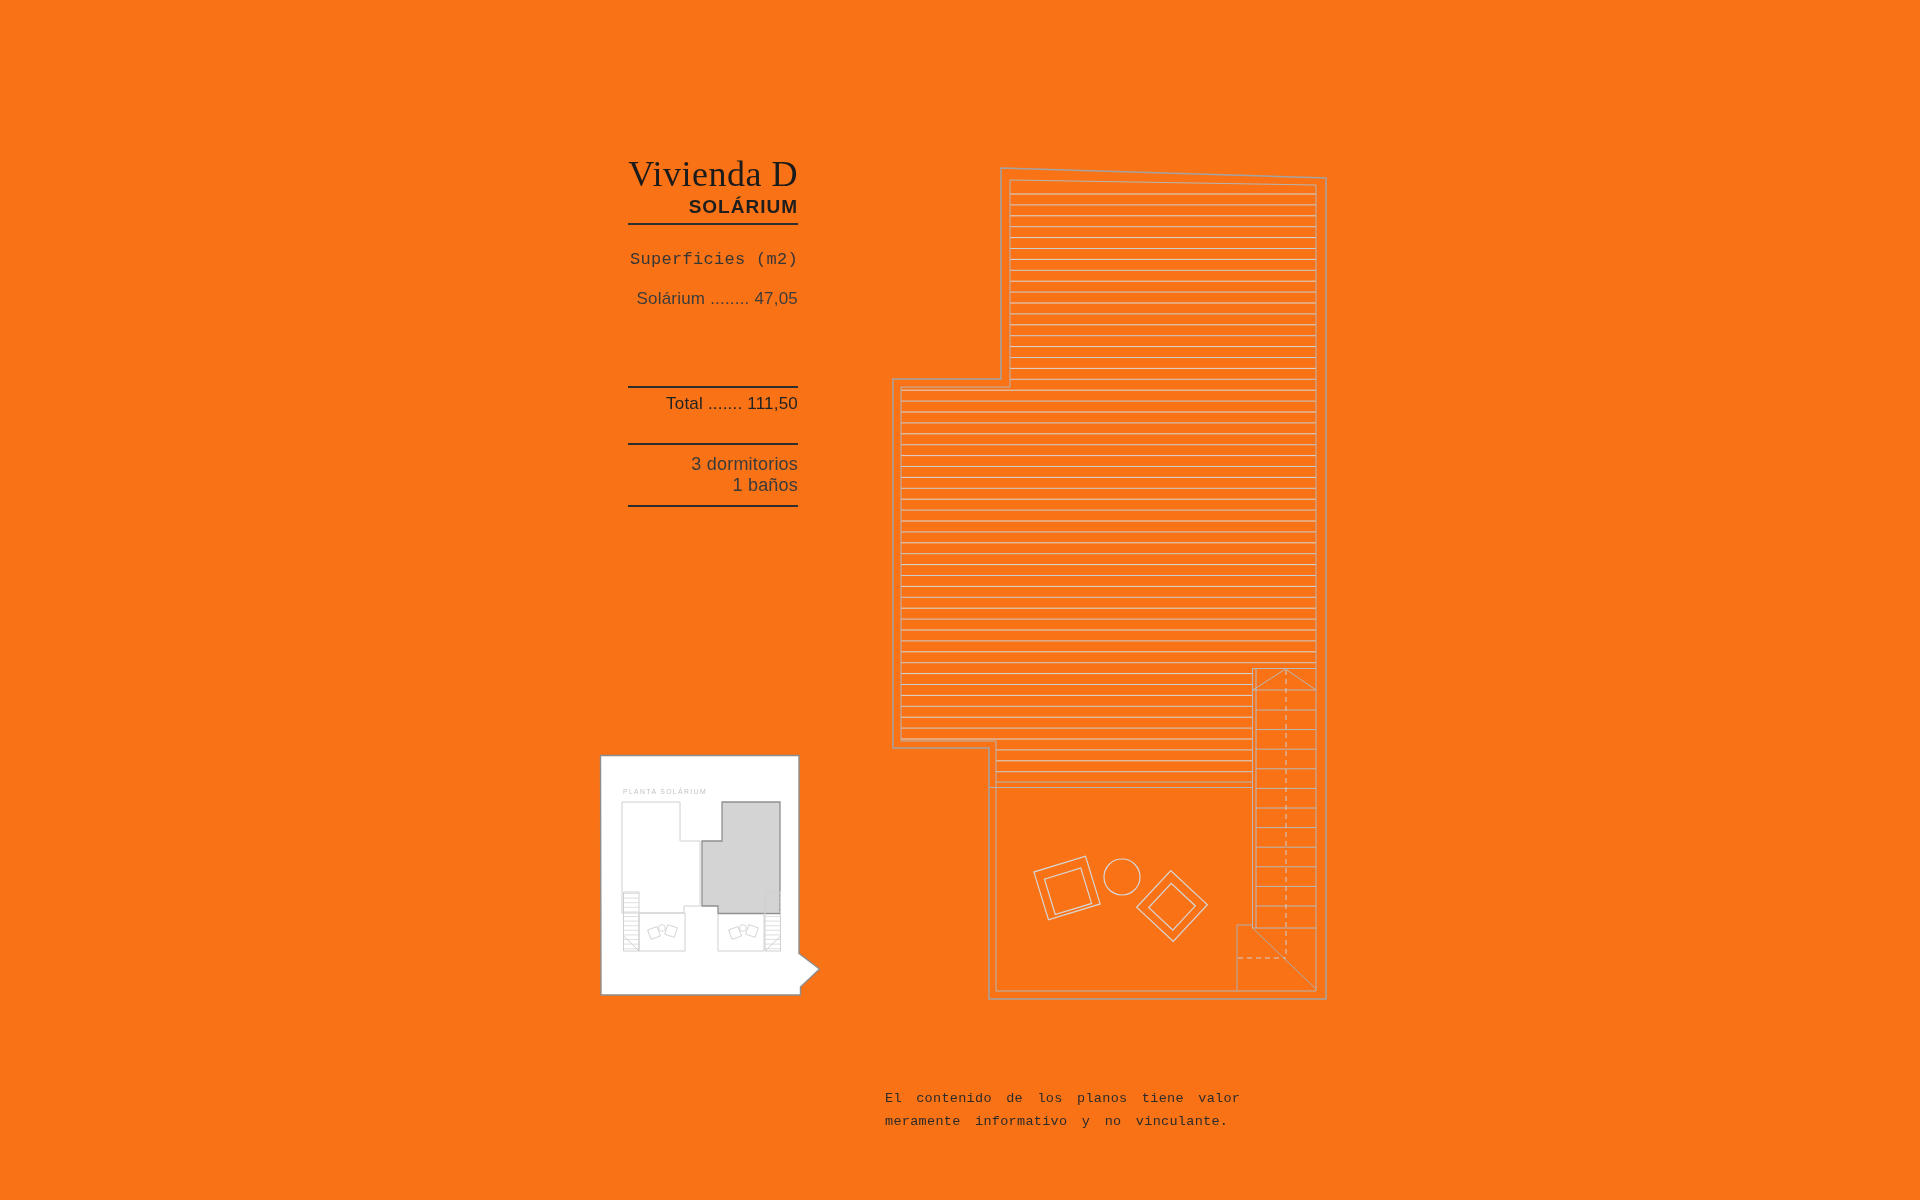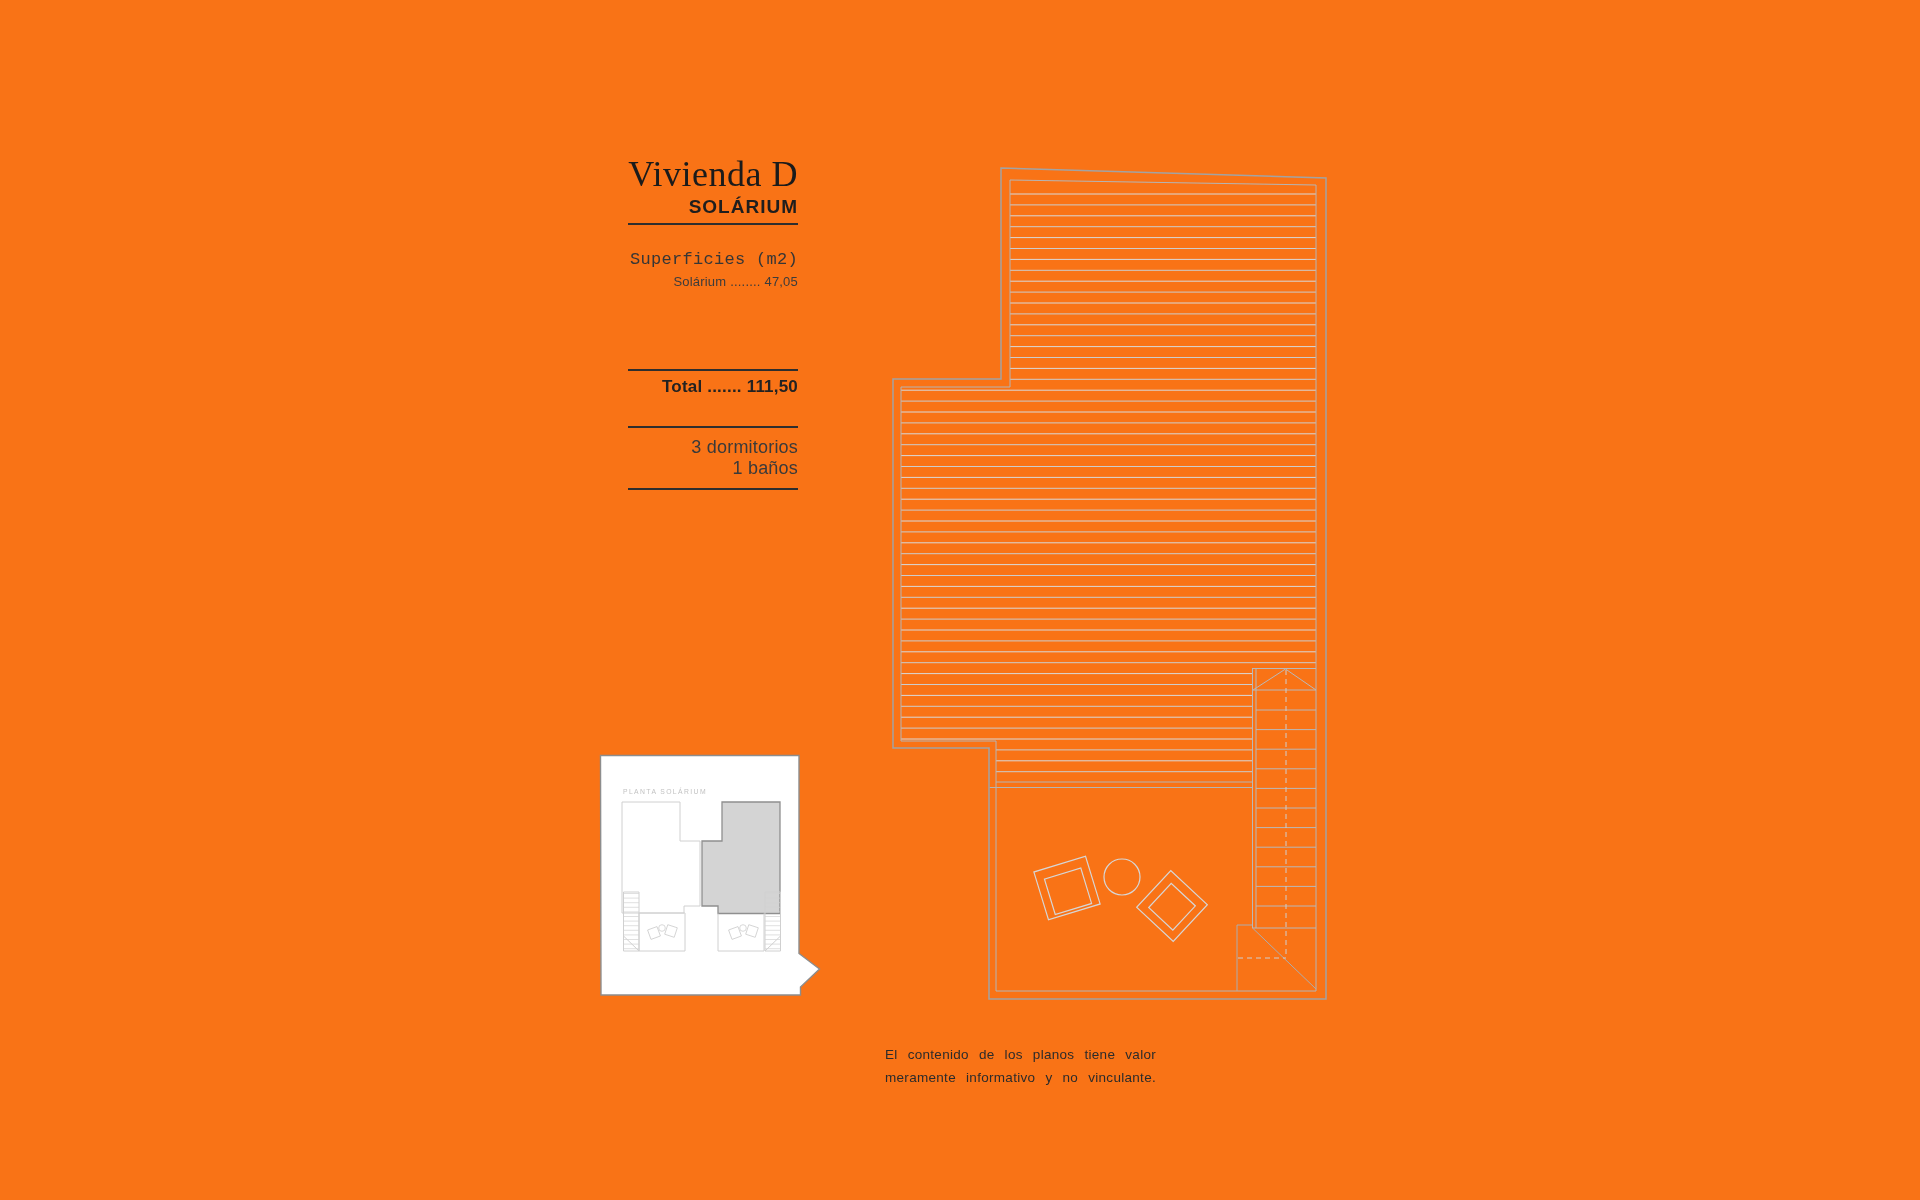--- a/index.html
+++ b/index.html
@@ -23,43 +23,43 @@
   }
   .rule{border:0;border-top:2px solid #2e2e2e;margin:0;height:0;}
   .rule.r1{margin-top:4px;}
   .rule.r2{margin-top:80px;}
   .rule.r3{margin-top:30px;}
   .rule.r4{margin-top:9px;}
   .surfaces-heading{
     margin-top:25px;font-size:17px;line-height:19px;color:#363636;letter-spacing:0.3px;font-family:Liberation Mono, monospace;
   }
   .surface-row{
-    margin-top:5px;font-size:13px;line-height:15px;color:#3c3c3c;letter-spacing:0.2px;
+    margin-top:22px;font-size:17px;line-height:15px;color:#3c3c3c;letter-spacing:0.2px;
   }
   .total-row{
-    margin-top:6px;font-size:17px;line-height:19px;font-weight:700;color:#222;letter-spacing:0.2px;
+    margin-top:6px;font-size:17px;line-height:19px;font-weight:400;color:#222;letter-spacing:0.2px;
   }
   .feature{
     font-size:18px;line-height:21px;color:#3a3a3a;letter-spacing:0.2px;text-align:right;
   }
   .feature.first{margin-top:9px;}
 
   
   .key-plan{position:absolute;left:592px;top:748px;}
   .floor-plan{position:absolute;left:885px;top:160px;}
   .kp-label{
     font-family:"Liberation Sans",sans-serif;font-size:6.8px;
     fill:#c2c2c2;letter-spacing:1.4px;
   }
 
   
   .disclaimer{
-    position:absolute;left:885px;top:1044px;margin:0;
+    position:absolute;left:885px;top:1088px;margin:0;
     font-size:13.5px;line-height:22.5px;color:#2b2b2b;
-    letter-spacing:0.3px;word-spacing:6px;
+    letter-spacing:0.3px;word-spacing:6px;font-family:Liberation Mono, monospace;
   }
 </style>
 </head>
 <body>
 
 <div class="page">
 
   <section class="info">
     <h1>Vivienda D</h1>
     <div class="subtitle">SOLÁRIUM</div>

